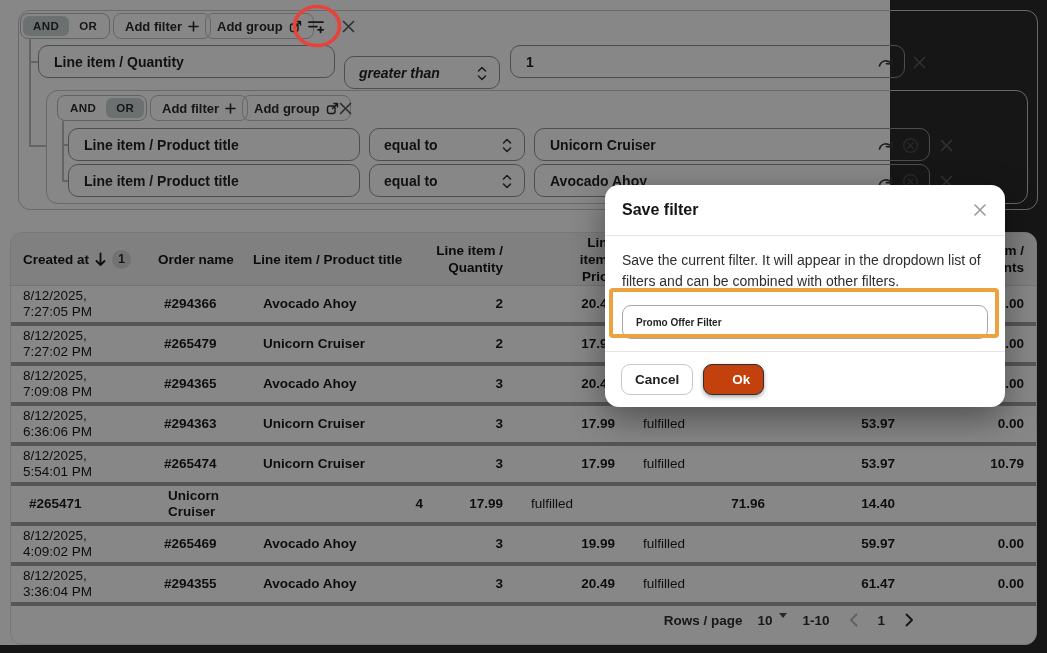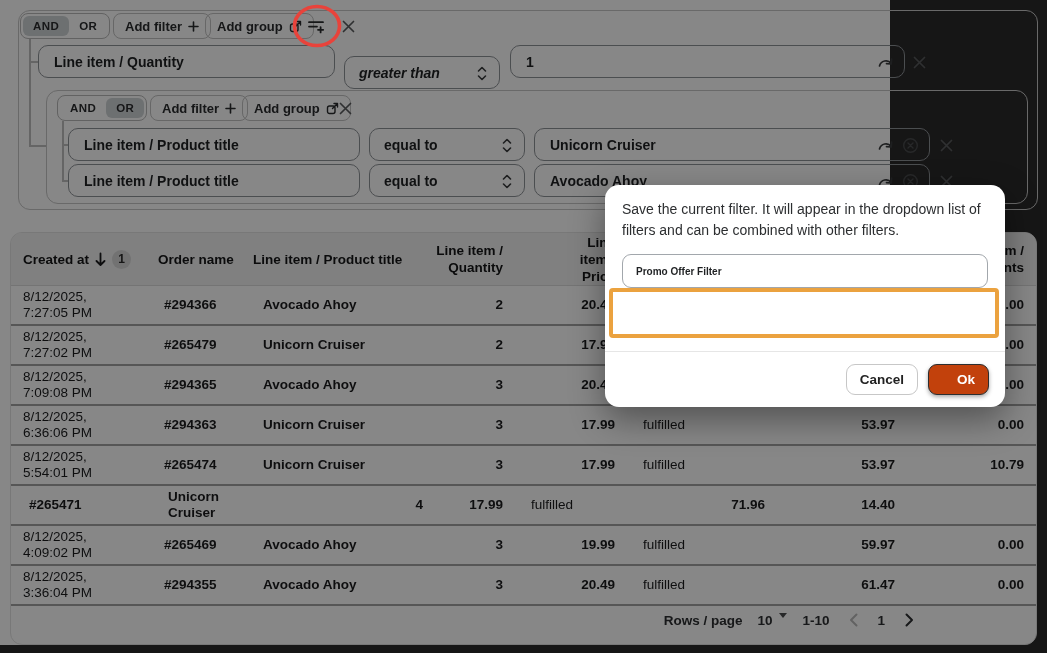--- a/index.html
+++ b/index.html
@@ -35,21 +35,21 @@
   .frow-value .vicons{position:absolute;right:10px;top:8px;display:flex;gap:8px;align-items:center;}
 
   
   .table-card{position:absolute;left:10px;top:232px;width:1027px;height:413px;
     border:1px solid #e2e2e2;border-radius:12px;box-sizing:border-box;overflow:hidden;background:#fff;}
   .thead{display:grid;grid-template-columns:135px 95px 170px 80px 112px 150px 130px 1fr;
     align-items:center;height:53px;background:#f1f1f1;border-bottom:1px solid #dcdcdc;
     padding:0 12px;box-sizing:border-box;}
   .th{font-size:13.5px;font-weight:700;color:#151617;line-height:17px;}
   .tr{display:grid;grid-template-columns:135px 95px 170px 80px 112px 150px 130px 1fr;
-    align-items:center;height:40px;border-bottom:2px solid #a3a3a3;padding:0 12px;box-sizing:border-box;}
+    align-items:center;height:40px;border-bottom:4px solid #a3a3a3;padding:0 12px;box-sizing:border-box;}
   .td{font-size:13.5px;line-height:16px;color:#1b1c1e;}
   .al{text-align:left;} .ar{text-align:right;}
   .bold{font-weight:700;font-size:13.5px;}
   .datecell{max-width:92px;font-weight:400;}
   .ordercell{padding-left:6px;}
   .prodcell{padding-left:10px;}
   .statuscell{padding-left:28px;font-weight:400;}
   .hdr-created{display:flex;align-items:center;gap:5px;}
   .badge{min-width:19px;height:19px;border-radius:10px;background:#d8d8d8;color:#2b2b2b;
     display:inline-flex;align-items:center;justify-content:center;font-size:12px;font-weight:700;}
@@ -69,21 +69,21 @@
   .modal{position:absolute;left:605px;top:185px;width:400px;height:222px;background:#fff;
     border-radius:14px;box-shadow:0 12px 34px rgba(0,0,0,.4);z-index:50;box-sizing:border-box;}
   .m-head{height:51px;display:flex;align-items:center;justify-content:space-between;
     padding:0 17px;border-bottom:1px solid #e6e6e6;box-sizing:border-box;}
   .m-title{font-size:16px;font-weight:700;color:#141516;}
   .m-body{padding:14px 17px 0 17px;font-size:14px;line-height:21px;color:#2c2e30;}
   .m-input{margin:13px 17px 0 17px;width:calc(100% - 34px);height:34px;border:1.5px solid #a2a7ac;
     border-radius:9px;box-sizing:border-box;padding:0 13px;font-size:10px;font-weight:600;
     color:#1f2123;font-family:"Liberation Sans",sans-serif;outline:none;background:#fff;}
   .m-foot{position:absolute;left:0;right:0;bottom:0;height:56px;border-top:1px solid #e6e6e6;
-    display:flex;align-items:center;justify-content:flex-end;gap:10px;padding:0 16px;box-sizing:border-box;}
+    display:flex;align-items:center;gap:10px;padding:0 16px;box-sizing:border-box;}
   .btn{height:31px;border-radius:9px;font-size:13.5px;font-weight:700;display:flex;align-items:center;
     padding:0 13px;box-sizing:border-box;cursor:pointer;}
   .btn-cancel{background:#fff;border:1px solid #c7c7c7;color:#222;}
   .btn-ok{background:#c2410c;border:1px solid #2c2e30;color:#fff;box-shadow:0 2px 4px rgba(0,0,0,.35);padding-left:28px;}
 
   
   .annot{position:absolute;z-index:60;pointer-events:none;}
   .annot-rect{left:609px;top:288px;width:390px;height:50px;border:4px solid #eba23f;
     border-radius:4px;box-sizing:border-box;}
   .bottom-strip{position:absolute;left:0;top:645px;width:1047px;height:8px;background:#2a2a2a;}
@@ -365,20 +365,28 @@
         </span>
       </div>
     </div>
 
     <div class="bottom-strip"></div>
   </div>
 
   <div class="backdrop"></div>
 
   <div class="modal">
+    <div class="m-head">
+      <span class="m-title">Save filter</span>
+      <span style="display:flex;">
+        <svg width="16" height="16" viewBox="0 0 16 16">
+            <path d="M3 3l10 10M13 3L3 13" stroke="#9a9a9a" stroke-width="1.6" stroke-linecap="round"></path>
+          </svg>
+      </span>
+    </div>
     <div class="m-body">Save the current filter. It will appear in the dropdown list of filters and can be combined with other filters.</div>
     <input class="m-input" type="text" value="Promo Offer Filter" style="">
     <div class="m-foot">
       <div class="btn btn-cancel">Cancel</div>
       <div class="btn btn-ok">Ok</div>
     </div>
   </div>
 
   <svg class="annot" style="left:291px;top:3px;" width="52" height="46" viewBox="0 0 52 46">
     <ellipse cx="26" cy="23" rx="22.5" ry="19.5" fill="none" stroke="#e8433b" stroke-width="3.6"></ellipse>

